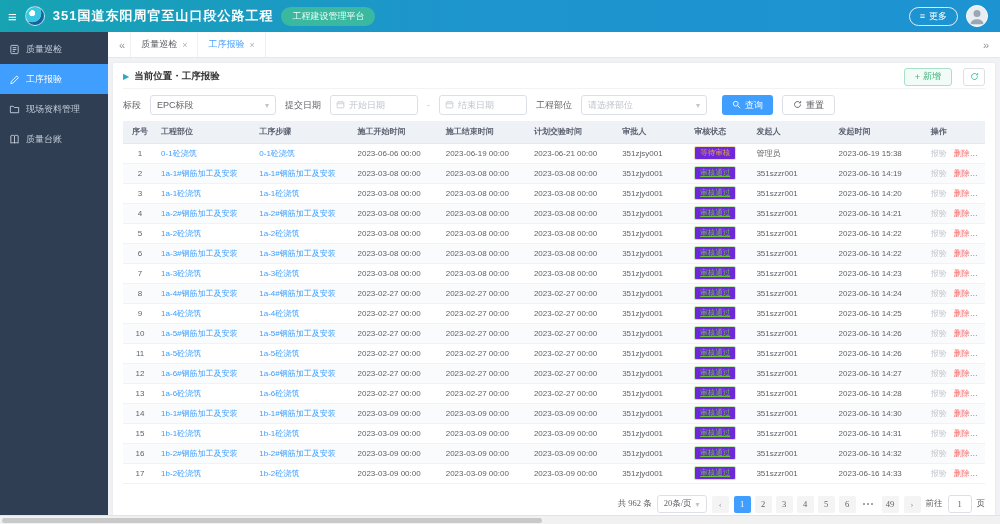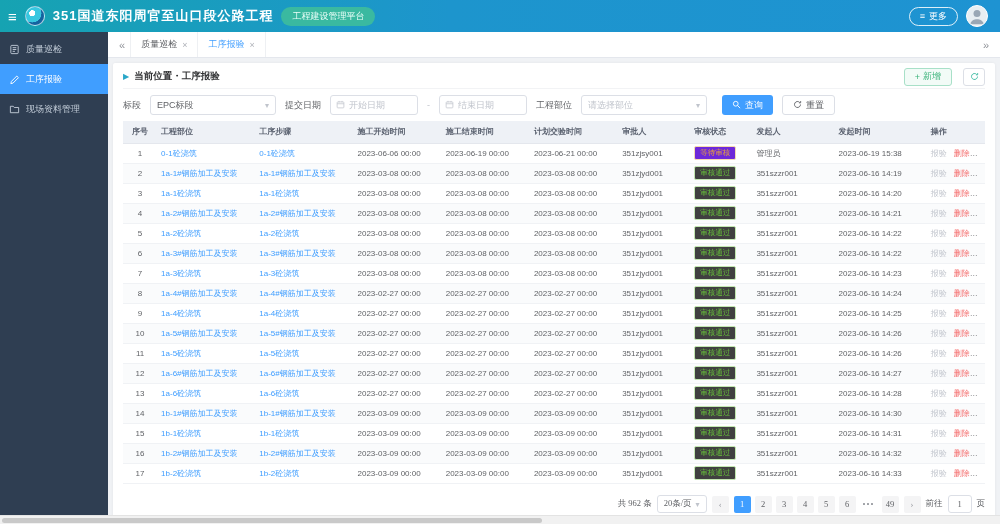--- a/index.html
+++ b/index.html
@@ -58,21 +58,21 @@
 
   .table-wrap { flex: 1; min-height: 0; overflow: hidden; }
   table { width: 100%; border-collapse: collapse; font-size: 8px; color: #606266; table-layout: fixed; }
   thead th { background: #eef1f6; color: #5b6270; font-weight: bold; height: 22px; text-align: left; padding: 0 4px; border-bottom: 1px solid #e4e7ed; white-space: nowrap; overflow: hidden; }
   tbody td { height: 20px; padding: 0 4px; border-bottom: 1px solid #f0f2f5; white-space: nowrap; overflow: hidden; text-overflow: ellipsis; }
   tbody tr.striped { background: #fafbfc; }
   .c-center { text-align: center; }
   .tlink { color: #409eff; cursor: pointer; }
   .tag { display: inline-block; padding: 1px 5px; border-radius: 2px; font-size: 7.5px; line-height: 1.4; }
   .tag.pending { color: #e6a23c; background: #6d28d9; border: 1px solid #f5dab1; }
-  .tag.pass { color: #67c23a; background: #404040; border: 1px solid #c2e7b0; }
+  .tag.pass { color: #67c23a; background: #6d28d9; border: 1px solid #c2e7b0; text-decoration: underline; }
   .op { cursor: pointer; margin-right: 7px; }
   .op.report { color: #c0c4cc; }
   .op.del { color: #f56c6c; margin-right: 12px; }
 
   .pagination { flex: 0 0 26px; display: flex; align-items: center; justify-content: flex-end; gap: 5px; font-size: 8.5px; color: #606266; font-family: Liberation Serif, serif; }
   .size-select { height: 18px; border: 1px solid #dcdfe6; border-radius: 3px; padding: 0 6px; display: flex; align-items: center; gap: 4px; background: #fff; cursor: pointer; }
   .pg-pages { display: inline-flex; gap: 4px; align-items: center; }
   .pg { min-width: 17px; height: 17px; background: #f4f4f5; border-radius: 2px; display: inline-flex; align-items: center; justify-content: center; padding: 0 3px; cursor: pointer; color: #606266; }
   .pg.active { background: #409eff; color: #fff; }
   .pg.ellipsis { background: transparent; color: #909399; letter-spacing: 1px; cursor: default; }
@@ -128,20 +128,29 @@
         <span>工序报验</span>
       </div>
       <div class="side-item">
         <span class="side-ico">
           <svg viewBox="0 0 12 12">
               <path d="M1.5 2.5h3.2l1 1.3h4.8v5.7h-9z" fill="none" stroke="currentColor"></path>
             </svg>
         </span>
         <span>现场资料管理</span>
       </div>
+      <div class="side-item">
+        <span class="side-ico">
+          <svg viewBox="0 0 12 12">
+              <path d="M2 2c1.5-.8 3-.8 4 0 1-.8 2.5-.8 4 0v8c-1.5-.8-3-.8-4 0-1-.8-2.5-.8-4 0z" fill="none" stroke="currentColor"></path>
+              <line x1="6" y1="2" x2="6" y2="10" stroke="currentColor"></line>
+            </svg>
+        </span>
+        <span>质量台账</span>
+      </div>
     </nav>
 
     <main class="main">
 
       <div class="tabbar">
         <span class="tab-arrow">«</span>
         <div class="tab">
           <span>质量巡检</span>
           <span class="tab-close">×</span>
         </div>

